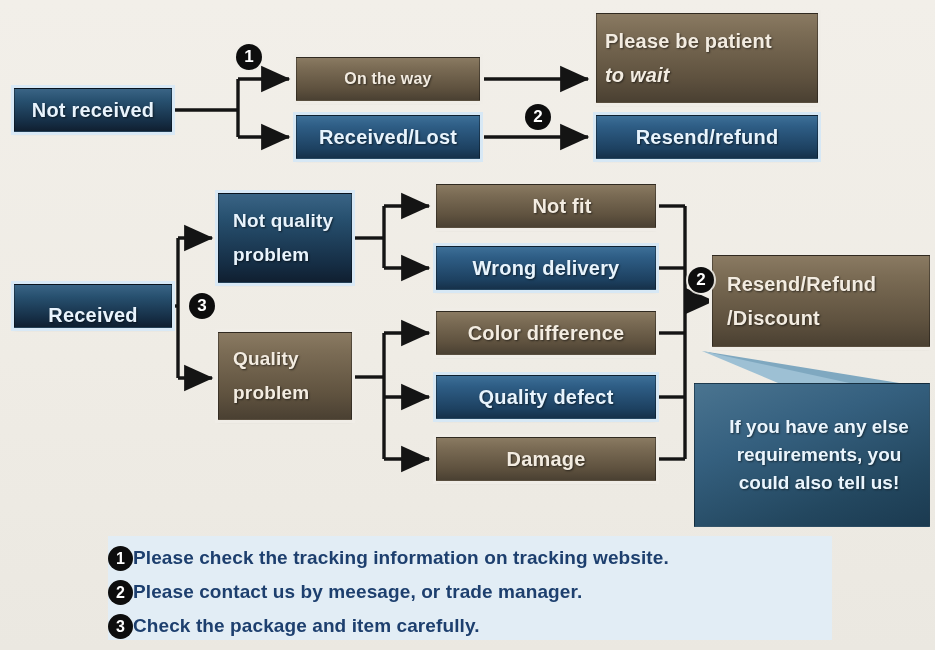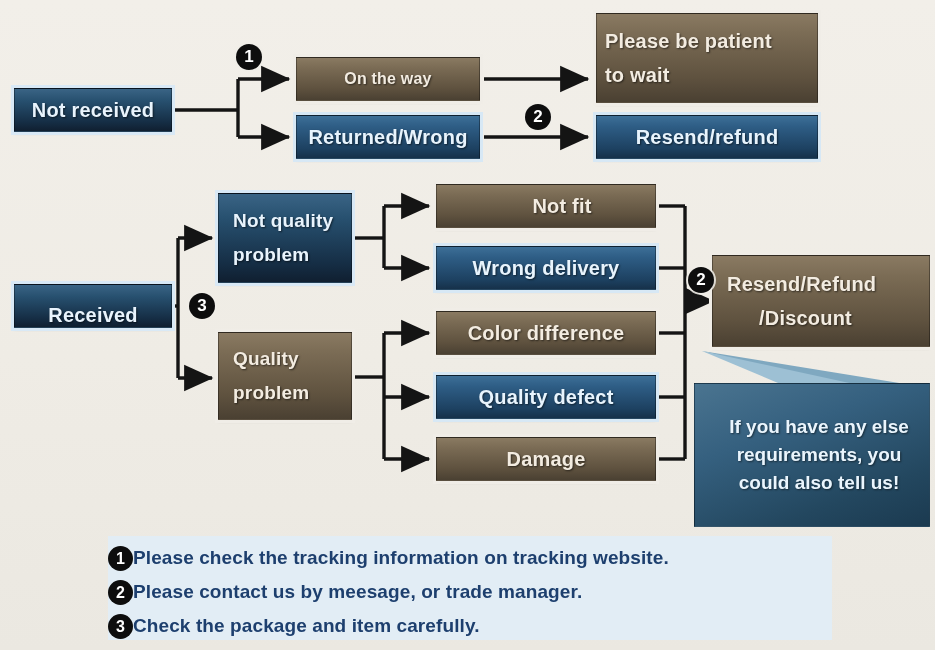--- a/index.html
+++ b/index.html
@@ -186,26 +186,26 @@
 
   <div class="node darkblue center" style="left:14px; top:88px; width:158px; height:44px; font-size:20px;">
     <span class="ln">Not received</span>
   </div>
 
   <div class="node brown center" style="left:296px; top:57px; width:184px; height:44px; font-size:16px;text-align:center;">
     <span class="ln">On the way</span>
   </div>
 
   <div class="node blue center" style="left:296px; top:115px; width:184px; height:44px; font-size:20px;">
-    <span class="ln">Returned/Wrong</span>
+    <span class="ln">Received/Lost</span>
   </div>
 
   <div class="node brown left" style="left:596px; top:13px; width:222px; height:90px; font-size:20px;padding-left:8px;">
     <span class="ln">Please be patient</span>
-    <span class="ln" style="margin-top:11px;">to wait</span>
+    <span class="ln" style="margin-top:11px;font-style:italic;">to wait</span>
   </div>
 
   <div class="node blue center" style="left:596px; top:115px; width:222px; height:44px; font-size:20px;">
     <span class="ln">Resend/refund</span>
   </div>
 
   <div class="badge" style="left:236px; top:44px;">
     <span>1</span>
   </div>
   <div class="badge" style="left:525px; top:104px;">
@@ -249,21 +249,21 @@
   <div class="node brown center" style="left:436px; top:437px; width:220px; height:44px; font-size:20px;">
     <span class="ln">Damage</span>
   </div>
 
   <div class="badge" style="left:688px; top:267px;">
     <span>2</span>
   </div>
 
   <div class="node brown left" style="left:712px; top:255px; width:218px; height:92px; font-size:20px;">
     <span class="ln">Resend/Refund</span>
-    <span class="ln" style="margin-top:11px;margin-left:32px;">/Discount</span>
+    <span class="ln" style="margin-top:11px;">/Discount</span>
   </div>
 
   <svg id="callout-tail" style="left:694px; top:348px; width:250px; height:42px;" viewBox="0 0 250 42" xmlns="http://www.w3.org/2000/svg">
     <polygon points="8,3 236,40 150,40" fill="#7fa8c0"></polygon>
     <polygon points="8,3 160,36 96,40" fill="#9dc0d4"></polygon>
   </svg>
 
   <div id="callout" style="left:694px; top:383px; width:236px; height:144px; font-size:19px;text-align:center;">
     <span class="ln">If you have any else</span>
     <span class="ln">requirements, you</span>

